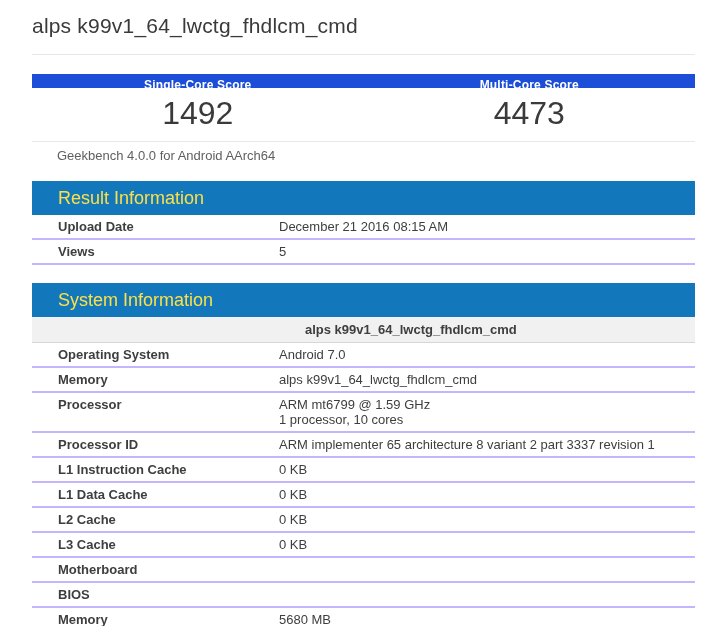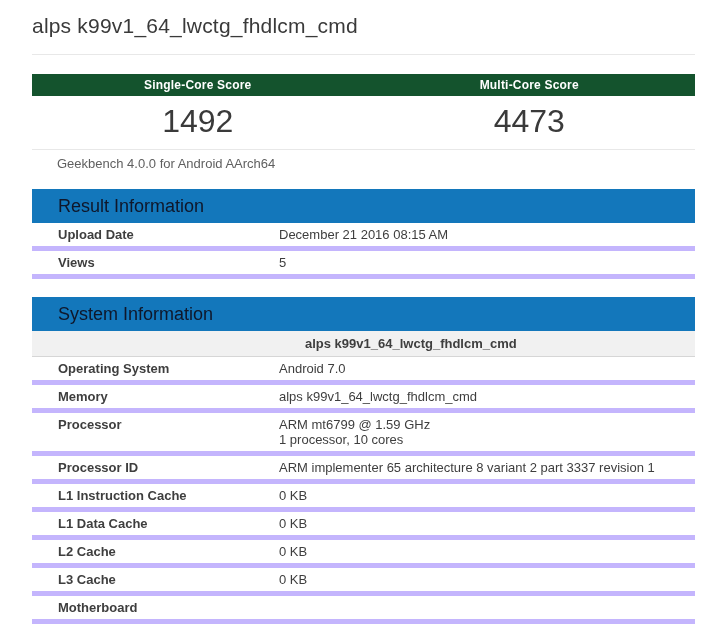--- a/index.html
+++ b/index.html
@@ -24,21 +24,21 @@
   }
   .page-title {
     margin: 0;
     font-size: 21px;
     font-weight: 400;
     color: #3a3a3a;
     letter-spacing: 0.2px;
   }
   
   .score-section { margin-top: 19px; }
-  .score-header { display: flex; background: #14532d; height: 22px; }
+  .score-header { display: flex; background: #1d4ed8; height: 14px; }
   .score-header-cell {
     flex: 1;
     text-align: center;
     color: #ffffff;
     font-size: 12px;
     font-weight: 700;
     line-height: 22px;
     letter-spacing: 0.2px;
   }
   .score-values {
@@ -57,30 +57,30 @@
     padding: 6px 1px;
     font-size: 13px;
     color: #5f5f5f;
     margin-left: 24px;
   }
   
   .section-result { margin-top: 12px; }
   .section-system { margin-top: 18px; }
   .section-bar {
     background: #1377bb;
-    color: #0f172a;
+    color: #fde047;
     font-size: 18px;
     font-weight: 400;
     padding: 7px 0 7px 26px;
     line-height: 20px;
   }
   
   .row {
     display: flex;
-    border-bottom: 5px solid #c4b5fd;
+    border-bottom: 2px solid #c4b5fd;
     padding: 4px 0;
     font-size: 13px;
     line-height: 15px;
     color: #3e3e3e;
   }
   .row .label {
     flex: none;
     width: 247px;
     padding-left: 26px;
     font-weight: 700;

